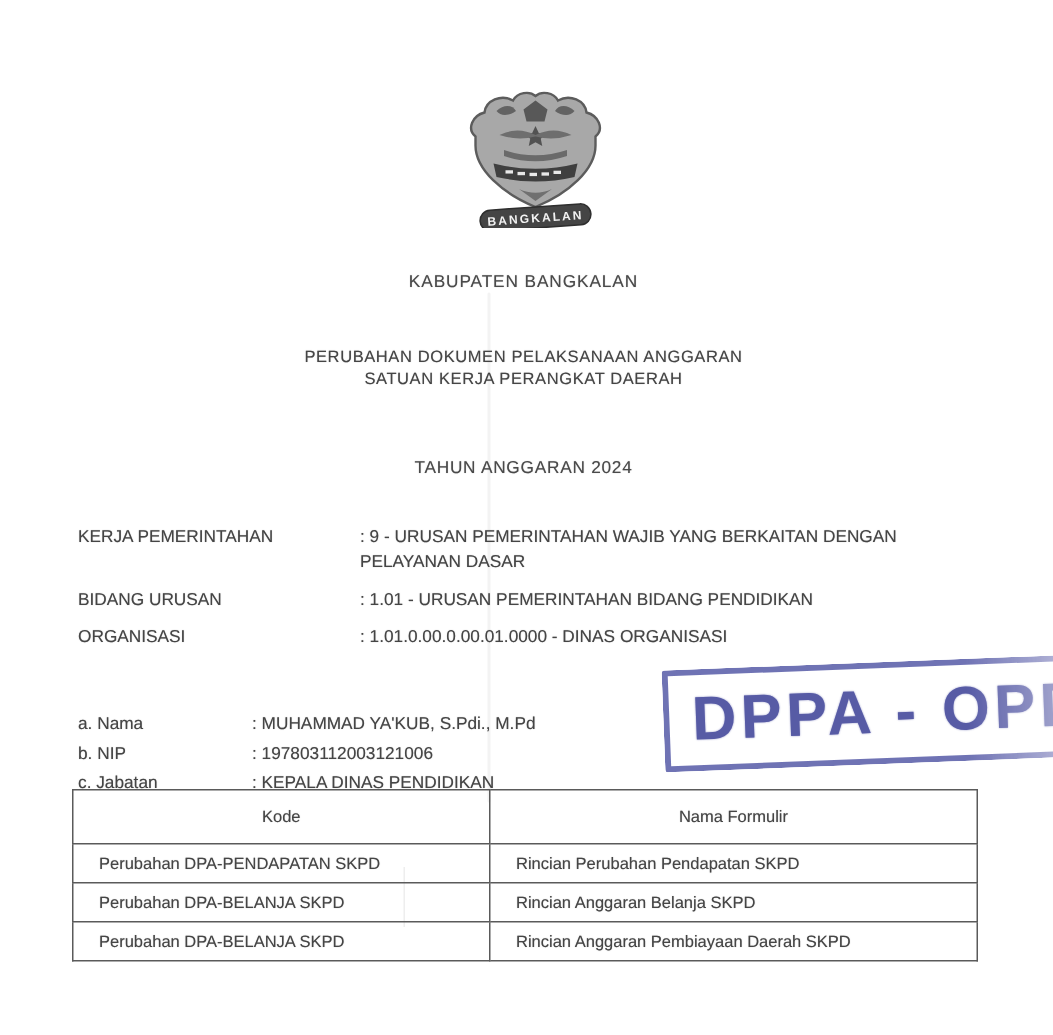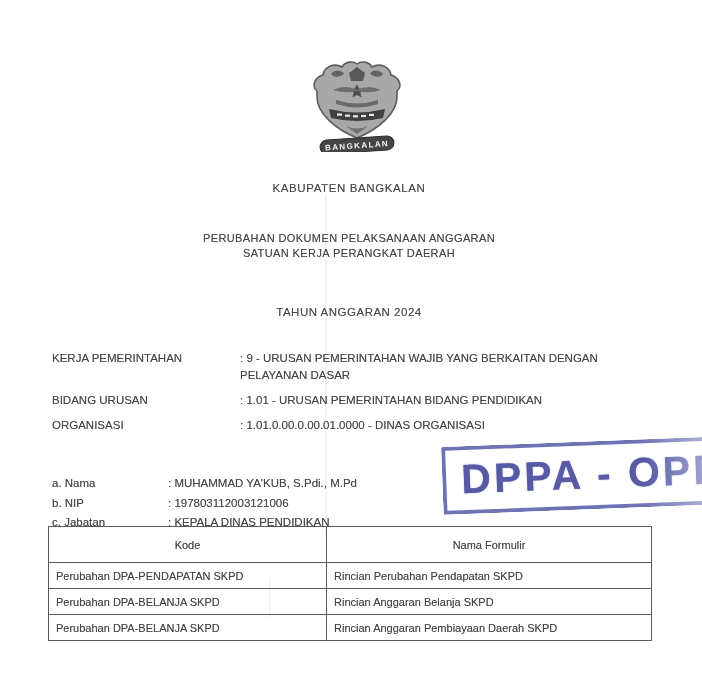--- a/index.html
+++ b/index.html
@@ -100,21 +100,21 @@
     border-collapse: collapse;
     table-layout: fixed;
     font-size: 11px;
     color: #454545;
   }
   .form-table th, .form-table td {
     border: 1.4px solid #5a5a5a;
     font-weight: 400;
   }
   .form-table th { height: 36px; text-align: center; }
-  .form-table td { height: 26px; text-align: left; padding-left: 7px; }
+  .form-table td { height: 26px; text-align: left; padding-left: 17px; }
   .col-kode { width: 278px; }
   .col-nama { width: 325px; }
 </style>
 </head>
 <body>
 
 <div class="page">
 
   <div class="fold-line"></div>
   <div class="fold-line2"></div>

